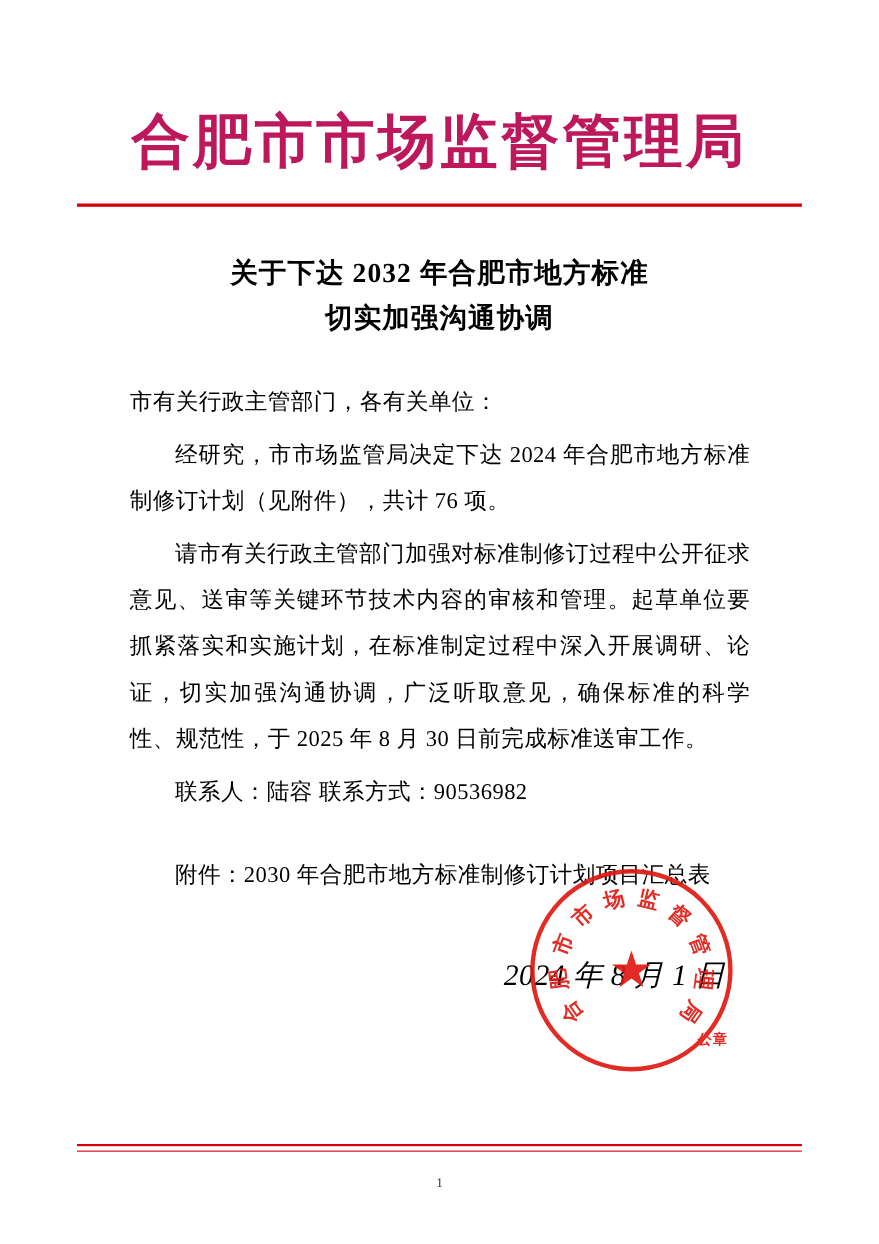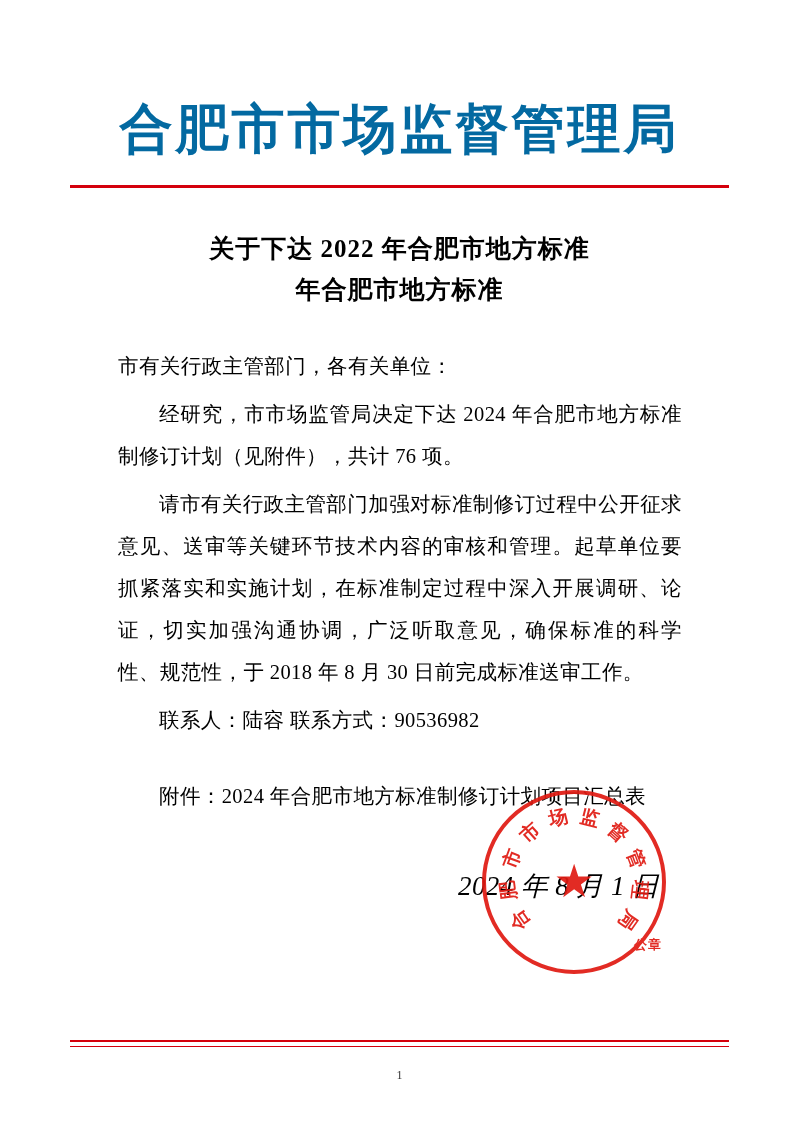--- a/index.html
+++ b/index.html
@@ -23,21 +23,21 @@
   
   .masthead {
     position: absolute;
     top: 98px;
     left: 0;
     width: 100%;
     text-align: center;
   }
   .masthead-title {
     font-family: "DejaVu Serif", "Liberation Serif", serif;
-    color: #0369a1;
+    color: #be185d;
     font-size: 53px;
     font-weight: bold;
     letter-spacing: 3px;
     line-height: 1.15;
     white-space: nowrap;
   }
   .red-rule {
     position: absolute;
     left: 70px;
     width: 659px;
@@ -175,30 +175,30 @@
 
 <div class="page">
 
   <div class="masthead">
     <div class="masthead-title">合肥市市场监督管理局</div>
   </div>
 
   <div class="red-rule top"></div>
 
   <div class="doc-title">
-    <div>关于下达 2022 年合肥市地方标准</div>
-    <div>年合肥市地方标准</div>
+    <div>关于下达 2032 年合肥市地方标准</div>
+    <div>切实加强沟通协调</div>
   </div>
 
   <div class="body-text">
     <p>市有关行政主管部门，各有关单位：</p>
     <p class="p-indent p-gap-small">经研究，市市场监管局决定下达 2024 年合肥市地方标准制修订计划（见附件），共计 76 项。</p>
-    <p class="p-indent p-gap-small">请市有关行政主管部门加强对标准制修订过程中公开征求意见、送审等关键环节技术内容的审核和管理。起草单位要抓紧落实和实施计划，在标准制定过程中深入开展调研、论证，切实加强沟通协调，广泛听取意见，确保标准的科学性、规范性，于 2018 年 8 月 30 日前完成标准送审工作。</p>
+    <p class="p-indent p-gap-small">请市有关行政主管部门加强对标准制修订过程中公开征求意见、送审等关键环节技术内容的审核和管理。起草单位要抓紧落实和实施计划，在标准制定过程中深入开展调研、论证，切实加强沟通协调，广泛听取意见，确保标准的科学性、规范性，于 2025 年 8 月 30 日前完成标准送审工作。</p>
     <p class="p-indent p-gap-small">联系人：陆容  联系方式：90536982</p>
-    <p class="p-indent p-gap-large">附件：2024 年合肥市地方标准制修订计划项目汇总表</p>
+    <p class="p-indent p-gap-large">附件：2030 年合肥市地方标准制修订计划项目汇总表</p>
   </div>
 
   <div class="sign-block">
     <div class="date-line">2024 年 8 月 1 日</div>
     <div class="seal">
       <div class="seal-text" id="seal-ring">
           <span style="transform: translate(-54.06px, 37.86px) rotate(-125deg) translate(-50%, -50%);">合</span>
           <span style="transform: translate(-65.48px, 8.3px) rotate(-97.22deg) translate(-50%, -50%);">肥</span>
           <span style="transform: translate(-61.8px, -23.17px) rotate(-69.44deg) translate(-50%, -50%);">市</span>
           <span style="transform: translate(-43.88px, -49.3px) rotate(-41.67deg) translate(-50%, -50%);">市</span>

